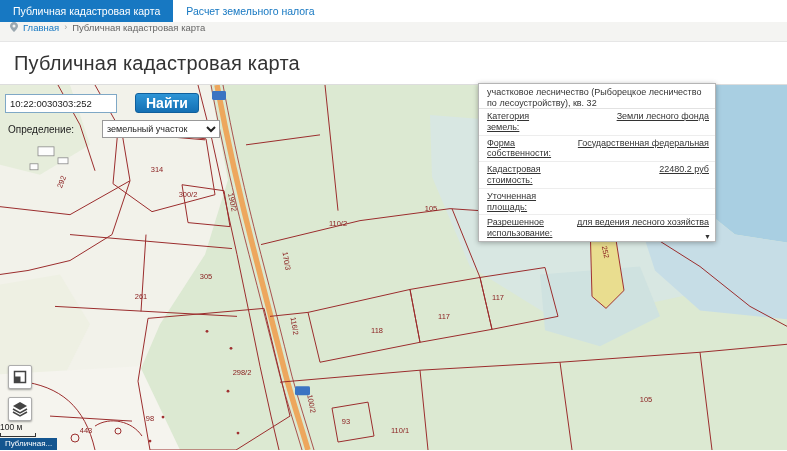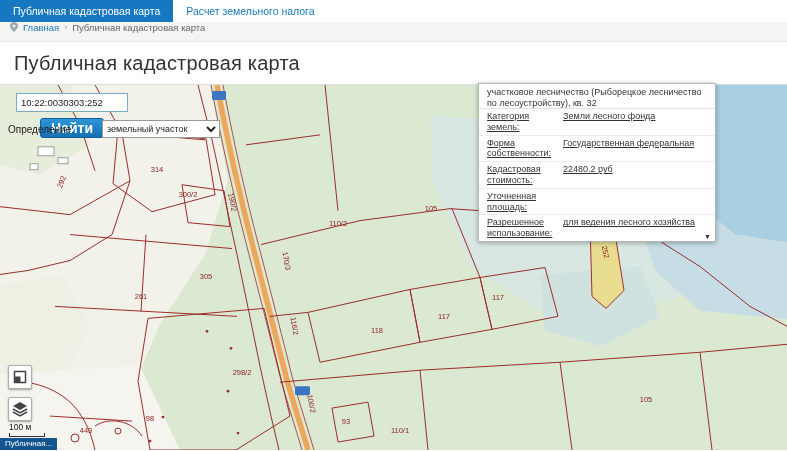--- a/index.html
+++ b/index.html
@@ -22,50 +22,50 @@
   .title-row { padding:10px 14px 9px; background:#fff; }
   .title-row h1 { font-size:20px; font-weight:400; color:#333; letter-spacing:.2px; }
 
   
   .map-wrap { position:relative; width:787px; height:366px; border-top:1px solid #ddd; background:#e4ecdb; }
   .map-wrap svg.map { display:block; width:100%; height:100%; }
   svg text { font-family:"Liberation Sans", sans-serif; }
   .parcel-num { font-size:7.5px; fill:#8b2222; text-anchor:middle; }
 
   
-  .search-box { position:absolute; left:16px; top:8px; display:flex; gap:6px; align-items:center;flex-direction:column; }
+  .search-box { position:absolute; left:5px; top:8px; display:flex; gap:18px; align-items:center; }
   .cad-input { width:112px; height:19px; font-size:9.5px; padding:0 4px; border:1px solid #7fa8c6;
     font-family:"Liberation Sans", sans-serif; color:#222; background:#fff; }
   .find-btn { height:20px; padding:0 10px; font-size:14px; font-weight:bold; color:#fff; cursor:pointer;
     background:linear-gradient(#2e95d6,#1470b4); border:1px solid #0f5f9c; border-radius:3px;
     font-family:"Liberation Sans", sans-serif; }
   .filter-row { position:absolute; left:8px; top:35px; display:flex; align-items:center; gap:0;
     font-size:10px; color:#222; }
   .filter-row select { height:18px; font-size:9px; width:118px; border:1px solid #999; background:#fff;
     font-family:"Liberation Sans", sans-serif; color:#222;margin-left:28px; }
 
   
   .info-panel { position:absolute; left:478px; top:-2px; width:238px; background:#fff;
     border:1px solid #b5b5b5; box-shadow:0 1px 5px rgba(0,0,0,.3); font-size:9px; color:#333; }
   .panel-clip { padding:3px 8px 3px 8px; border-bottom:1px solid #e2e2e2; line-height:1.25;
     max-height:25px; overflow:hidden; color:#333; }
   .panel-row { display:flex; border-bottom:1px solid #ededed; line-height:1.2;text-decoration:underline; }
   .panel-row:last-of-type { border-bottom:none; }
   .p-label { width:82px; flex:0 0 82px; padding:2px 4px 2px 8px; }
-  .p-value { flex:1; padding:2px 6px 2px 2px; }
+  .p-value { flex:1; padding:2px 6px 2px 2px;text-align:right; }
   .scroll-down { position:absolute; bottom:1px; right:4px; font-size:7px; color:#333; cursor:pointer; line-height:1; }
 
   
   .map-btn { position:absolute; left:8px; width:24px; height:24px; background:#fff;
     border:1px solid #adadad; border-radius:2px; box-shadow:0 1px 2px rgba(0,0,0,.35);
     display:flex; align-items:center; justify-content:center; cursor:pointer; }
   .btn-extent { top:280px; }
   .btn-layers { top:312px; }
 
-  .scale { position:absolute; left:9px; bottom:13px; font-size:8.5px; color:#1a1a1a; }
+  .scale { position:absolute; left:0; bottom:13px; font-size:8.5px; color:#1a1a1a; }
   .scale-bar { width:36px; height:4px; border-left:1.5px solid #333; border-right:1.5px solid #333;
     border-bottom:1.5px solid #333; margin-top:1px; }
 
   .status-strip { position:absolute; left:0; bottom:0; background:#14558f; color:#fff; font-size:8px;
     padding:1px 5px 2px; max-width:58px; white-space:nowrap; overflow:hidden; }
 </style>
 </head>
 <body>
 
 <div class="tabs-bar">

